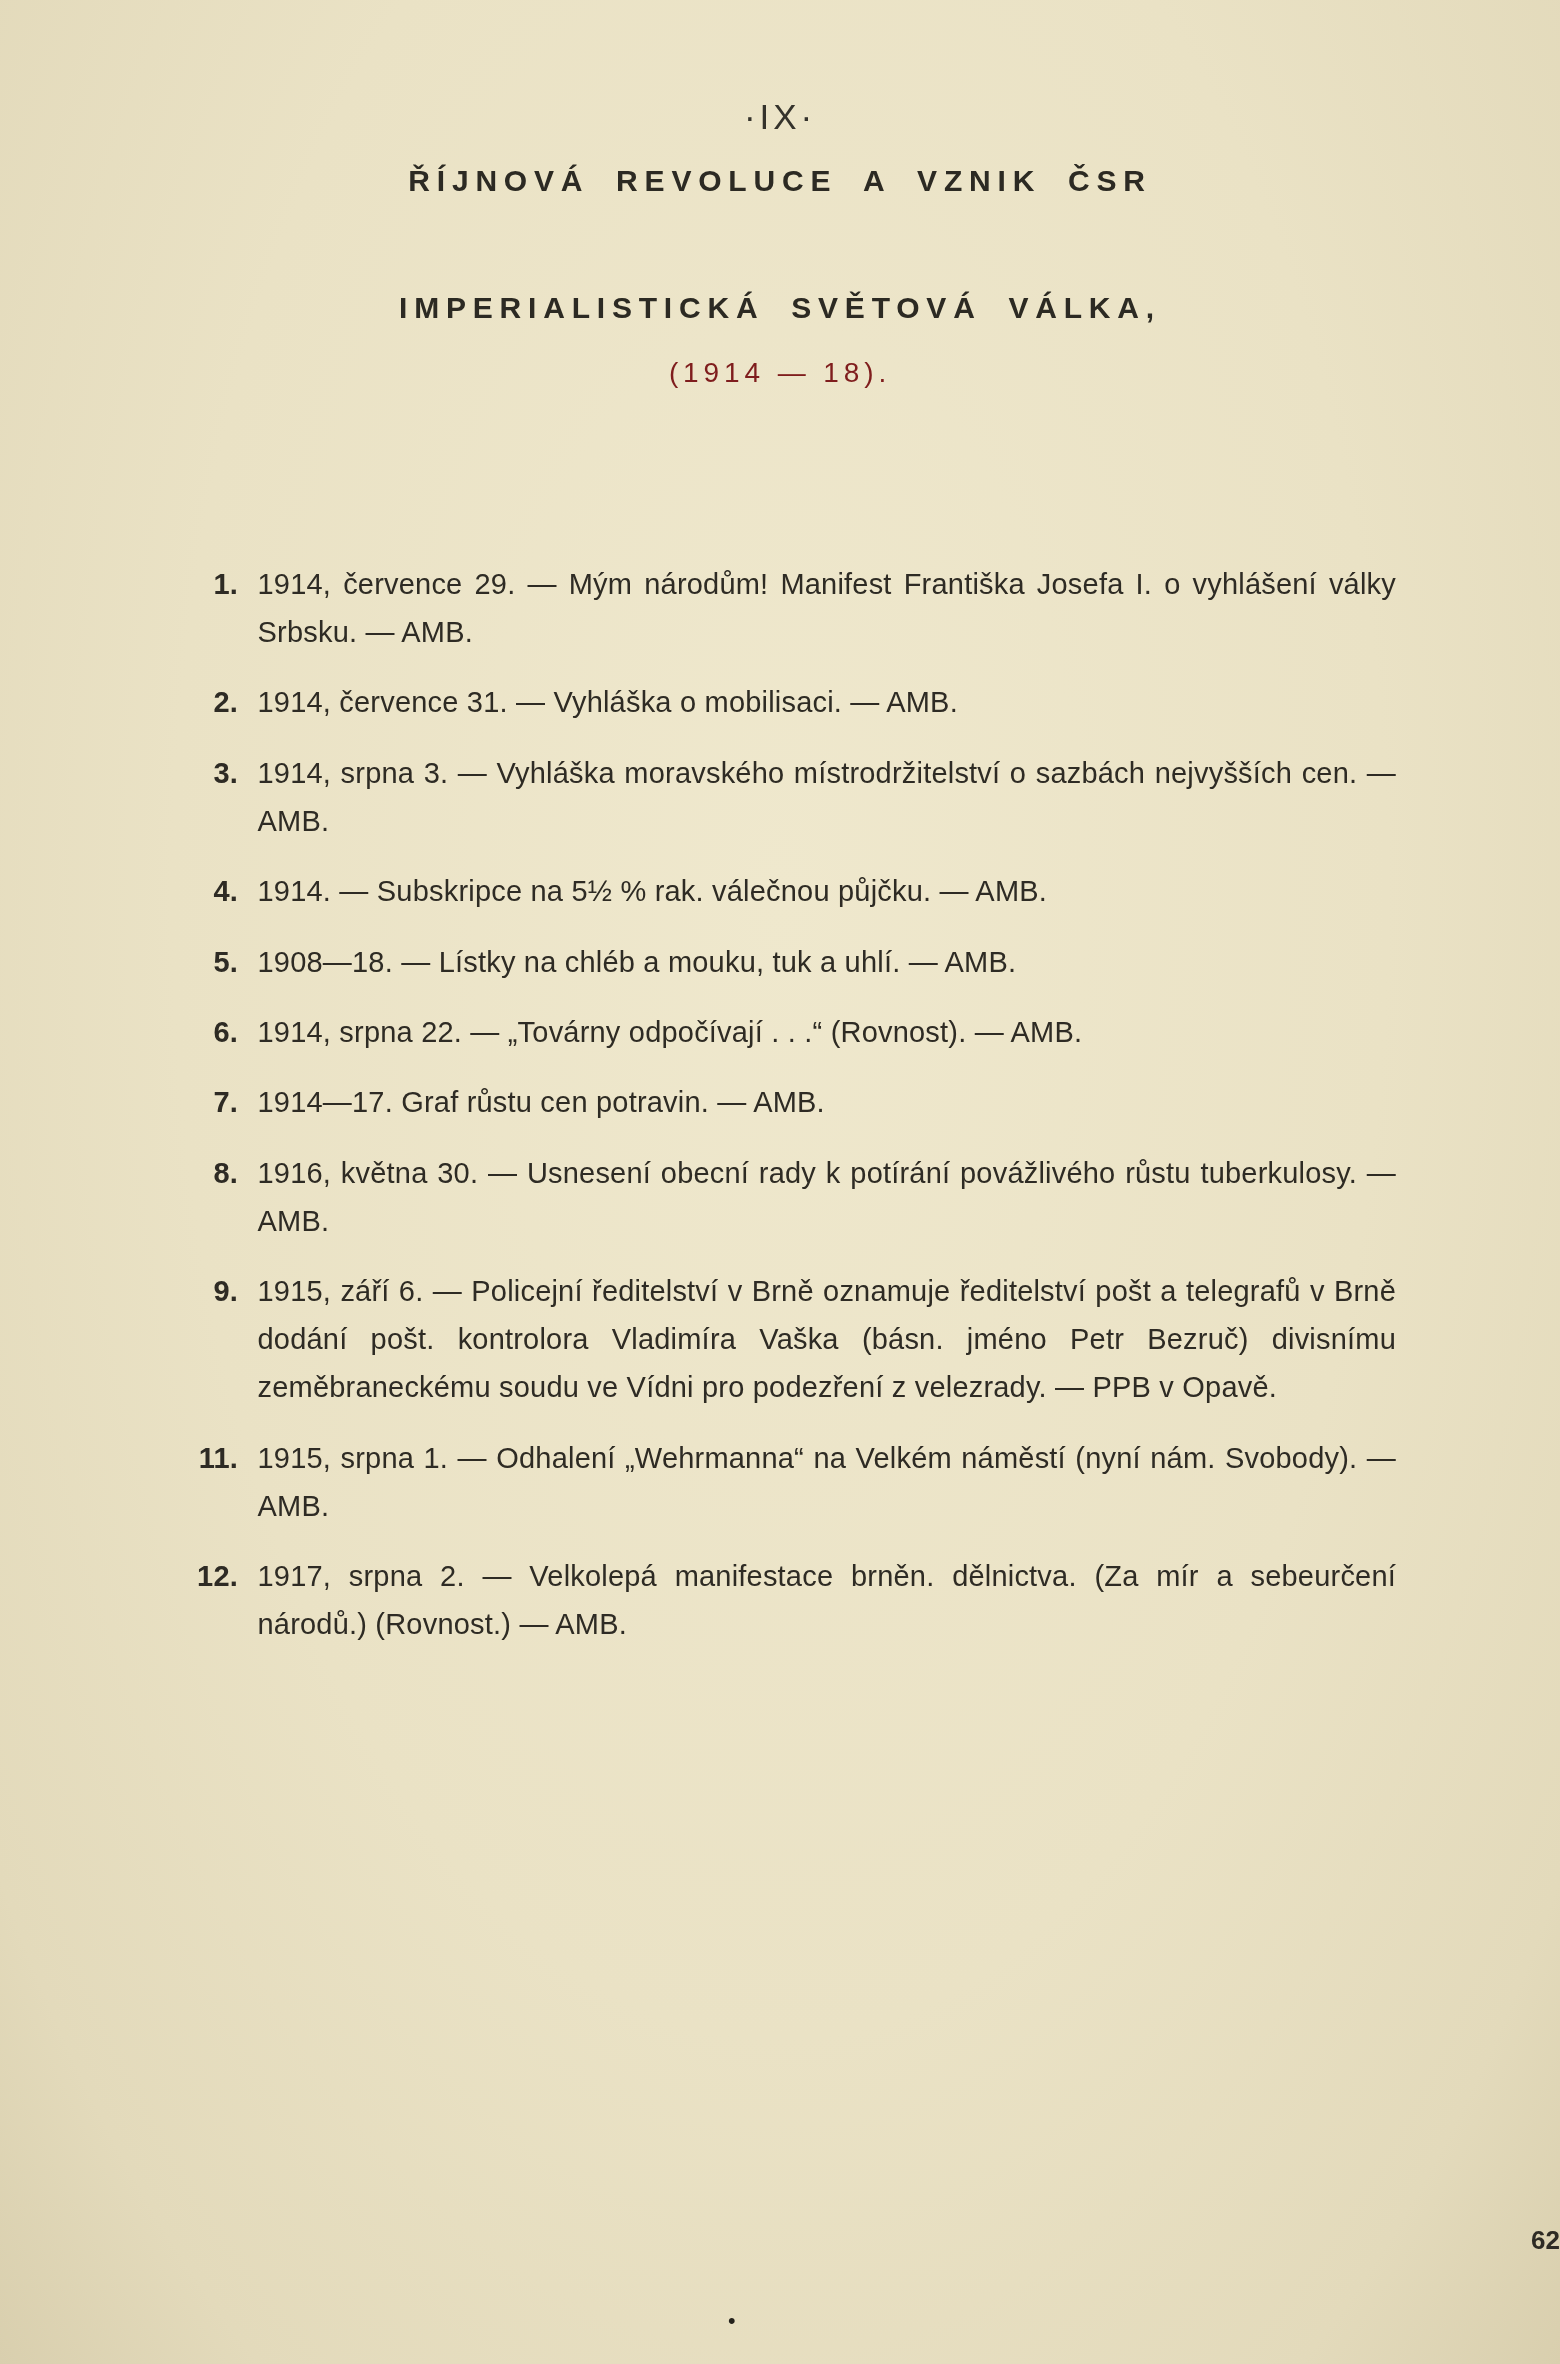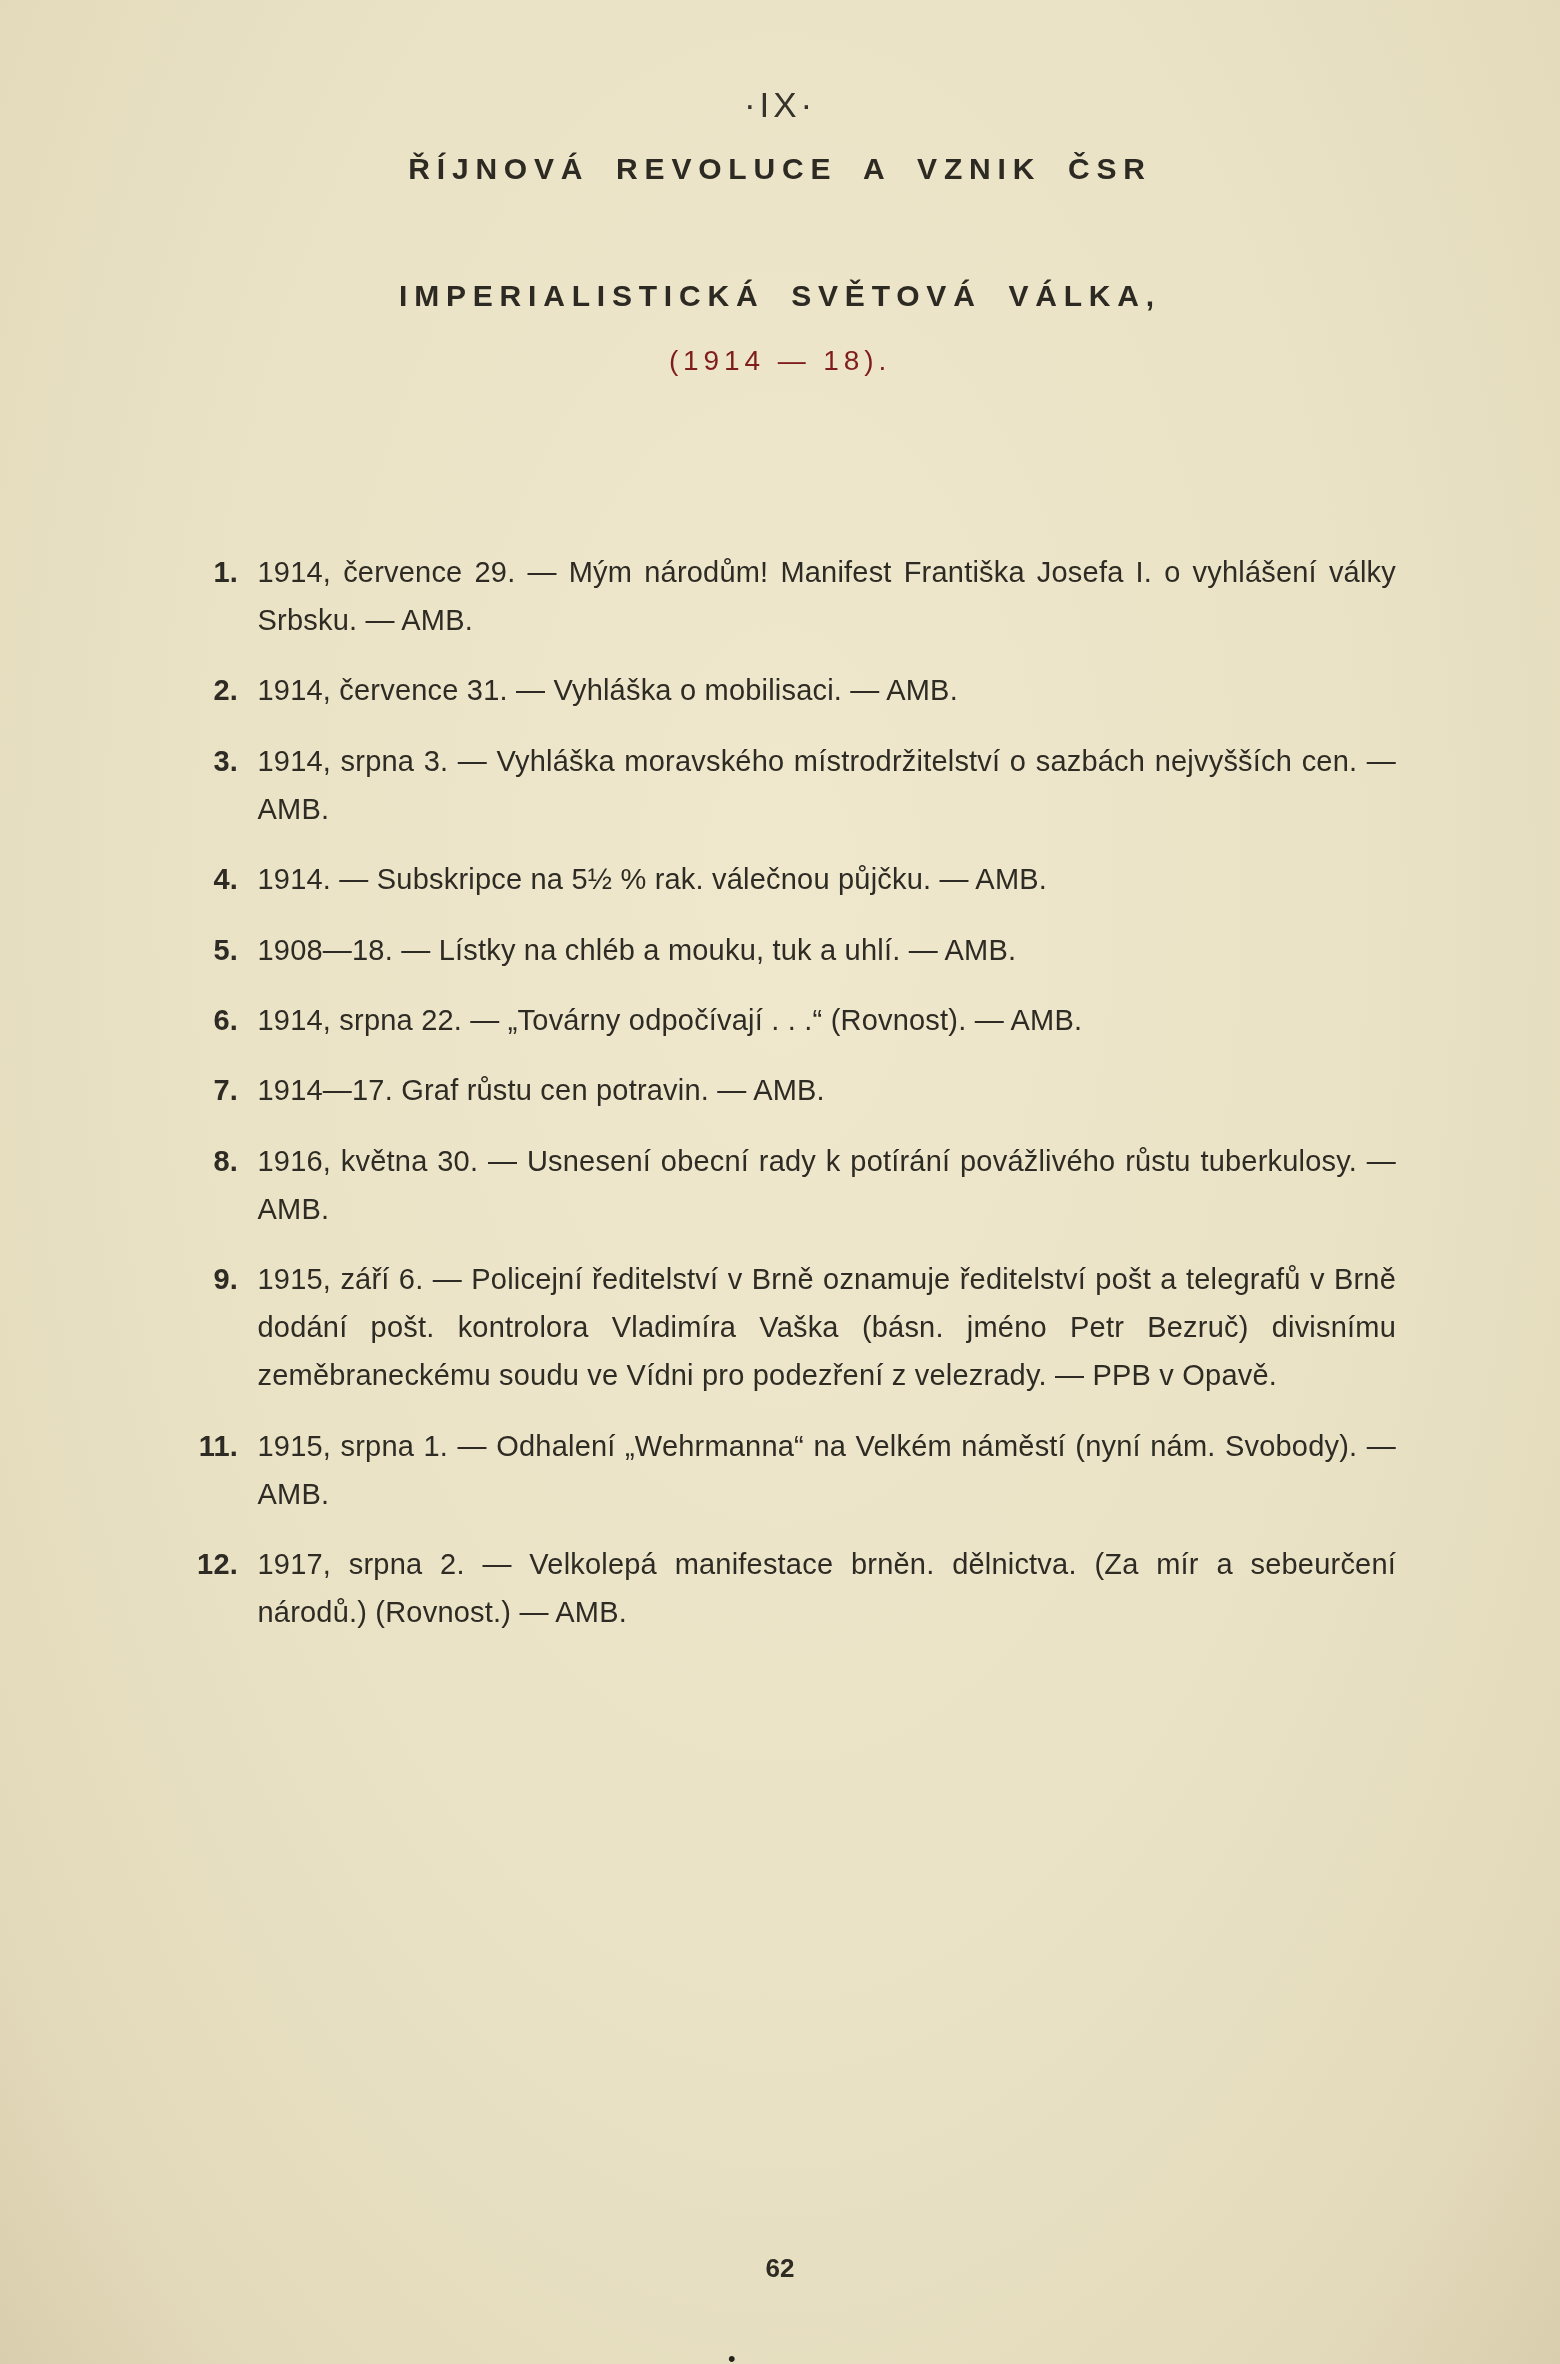--- a/index.html
+++ b/index.html
@@ -11,23 +11,22 @@
     height: 2364px;
     position: relative;
     font-family: "Liberation Sans", sans-serif;
     color: #2e2b24;
     background: radial-gradient(ellipse at 50% 38%, #efe8cd 0%, #eae2c5 55%, #e3dabb 85%, #d9cfae 100%);
     overflow: hidden;
   }
   .page {
     position: absolute;
     inset: 0;
-    padding-top: 46px;
+    padding-top: 96px;
     box-sizing: border-box;
-    margin-top: 38px;
   }
   .numeral {
     text-align: center;
     font-size: 35px;
     line-height: 41px;
     letter-spacing: 3.9px;
     color: #35332c;
   }
   .title {
     text-align: center;
@@ -67,24 +66,24 @@
     text-align: right;
     font-weight: bold;
     margin-right: 19.5px;
   }
   .entry .txt {
     flex: 1;
     text-align: justify;
   }
   .pageno {
     position: absolute;
-    bottom: 80px;
+    bottom: 108px;
     left: 0;
     width: 100%;
-    text-align: center;
+    text-align: right;
     font-size: 26px;
     font-weight: bold;
     color: #2e2b24;
   }
   .footdot {
     position: absolute;
     top: 2309px;
     left: 728px;
     font-size: 21.5px;
     color: #24221c;

